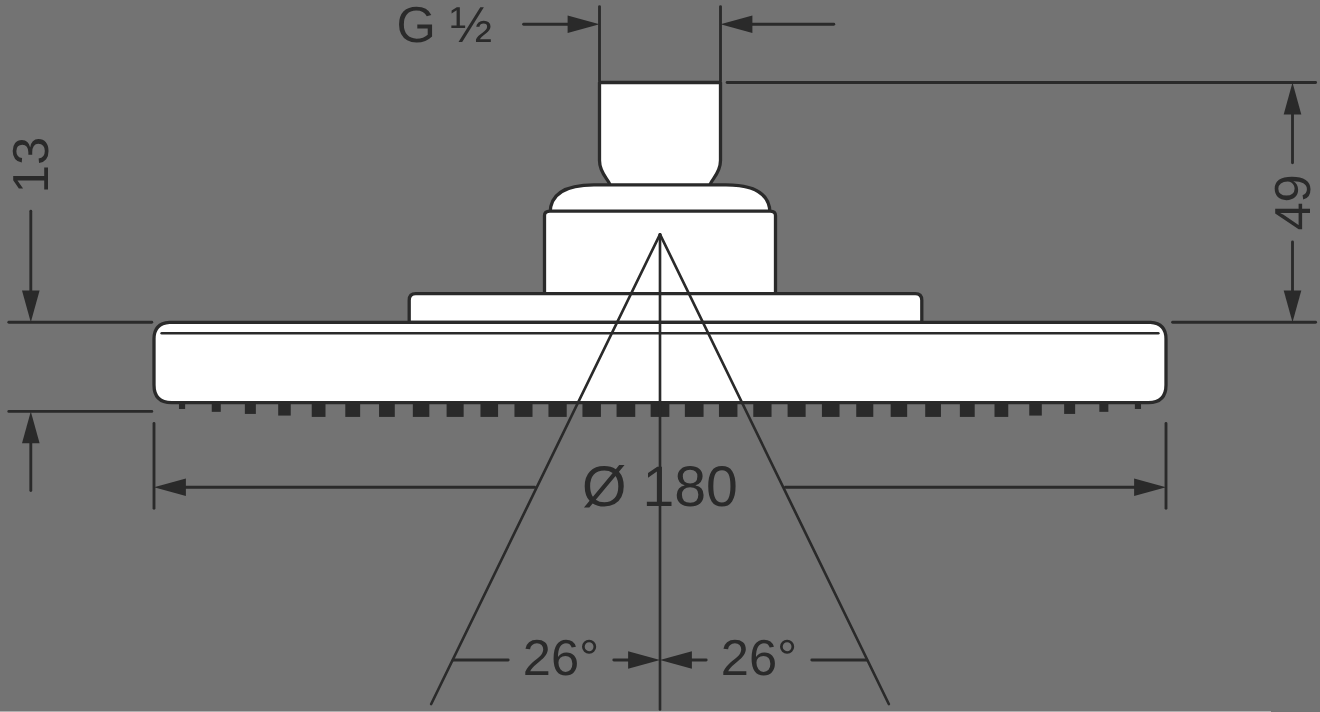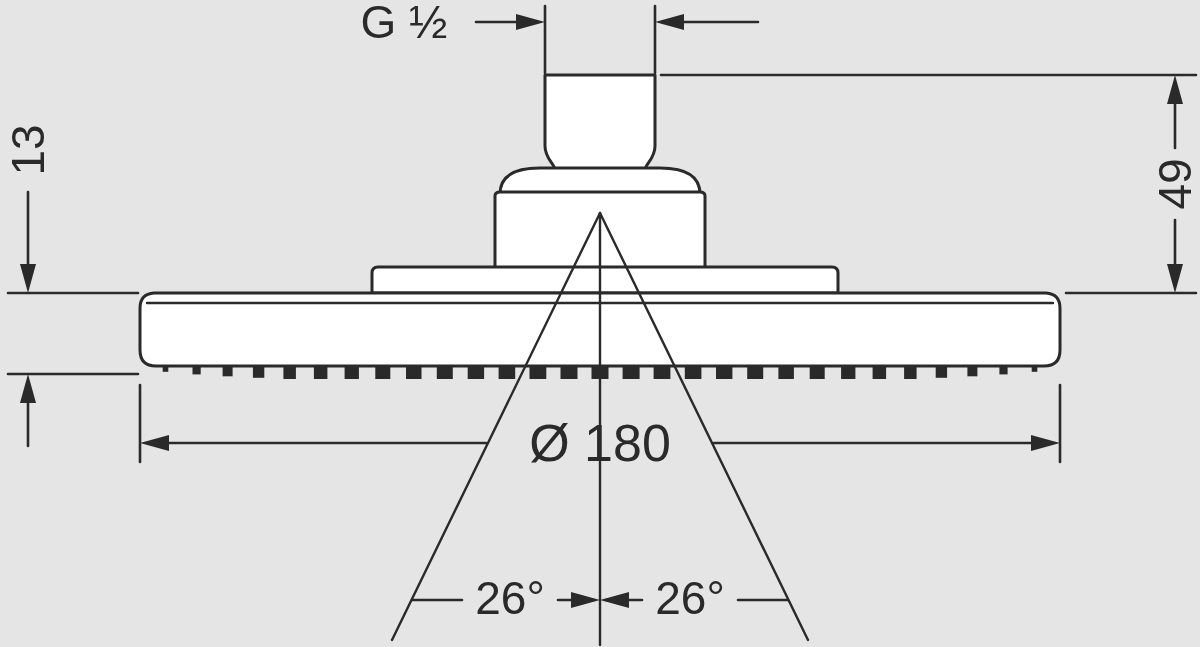--- a/index.html
+++ b/index.html
@@ -1,16 +1,16 @@
 <!DOCTYPE html>
 <html><head>
 <meta charset="utf-8">
 <style>
   html,body{margin:0;padding:0;background:#ffffff;}
-  .stage{position:relative;width:1200px;height:647px;background:#e5e5e5;overflow:hidden;}
+  .stage{position:relative;width:1200px;height:647px;background:#737373;overflow:hidden;}
   svg{display:block;}
   .ol{fill:#ffffff;stroke:#2a2a2a;stroke-width:3;stroke-linejoin:round;stroke-linecap:round;}
   .ln{fill:none;stroke:#2a2a2a;stroke-width:2.6;stroke-linecap:round;}
   .thin{fill:none;stroke:#2a2a2a;stroke-width:2.4;stroke-linecap:round;}
   .ah{fill:#2a2a2a;stroke:none;}
   text{font-family:"Liberation Sans","DejaVu Sans",sans-serif;fill:#2a2a2a;}
   .mid{text-anchor:middle;dominant-baseline:central;}
   .t46{font-size:46px;}
   .t52{font-size:52px;}
 </style>

